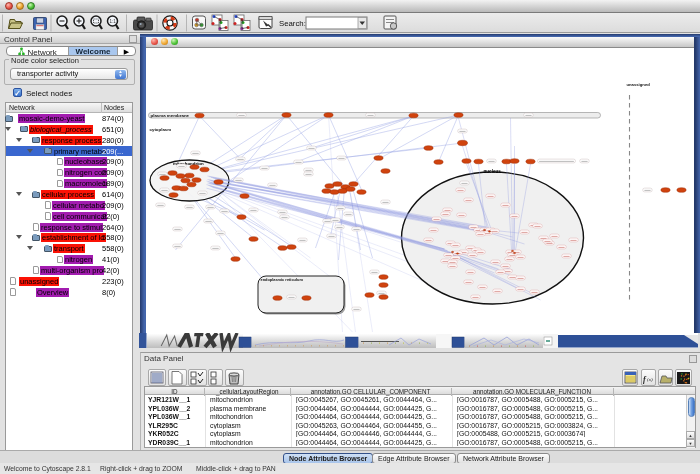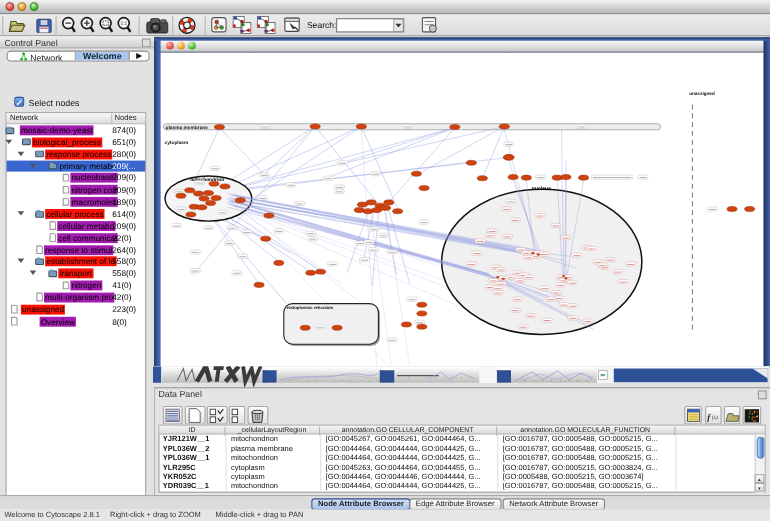--- a/index.html
+++ b/index.html
@@ -173,39 +173,43 @@
   <div class="abs seg">
       <div class="s1"><svg width="7" height="9" style="vertical-align:-1px;">
           <circle cx="3.5" cy="1.8" r="1.4" fill="#2ab52a"></circle>
           <circle cx="1.6" cy="7" r="1.4" fill="#2ab52a"></circle>
           <circle cx="5.4" cy="7" r="1.4" fill="#2ab52a"></circle>
           <path d="M3.5 2 L1.6 7 M3.5 2 L5.4 7" stroke="#2ab52a" stroke-width="0.7" fill="none"></path>
         </svg> Network</div>
       <div class="s2">Welcome</div>
       <div class="s3">▶</div>
     </div>
+  <div class="abs" id="group">
+      <div class="glabel">Node color selection</div>
+    <div id="combo">transporter activity<div class="stepper">▲<br>▼</div></div>
+  </div>
   <div class="abs" id="selnodes">
       <div class="cb">✓</div>
       <div class="lb">Select nodes</div>
     </div>
   <div class="abs" id="tree">
     <div id="treehead">
         <span class="c1">Network</span>
         <span class="c2">Nodes</span>
         <div class="cd"></div>
       </div>
     <div class="trow" style="top:10.0px;">
         <div class="fold" style="left:-1px;"></div>
         <div class="lab bgG" style="left:12px; max-width:89px; overflow:hidden;">mosaic-demo-yeast</div>
         <div class="cnt">874(0)</div>
       </div>
 <div class="trow" style="top:20.9px;">
         <div class="tri" style="left:-1px;"></div>
         <div class="fold" style="left:14px;"></div>
-        <div class="lab bgR" style="left:23px; max-width:78px; overflow:hidden;">biological_process</div>
+        <div class="lab bgR" style="left:23px; max-width:78px; overflow:hidden;font-style:italic;">biological_process</div>
         <div class="cnt">651(0)</div>
       </div>
 <div class="trow" style="top:31.7px;">
         <div class="tri" style="left:10px;"></div>
         <div class="fold" style="left:26px;"></div>
         <div class="lab bgR" style="left:35px; max-width:66px; overflow:hidden;">response process</div>
         <div class="cnt">280(0)</div>
       </div>
 <div class="trow" style="top:42.5px;background:#3a67cf;color:#fff;">
         <div class="tri" style="left:21px;"></div>

